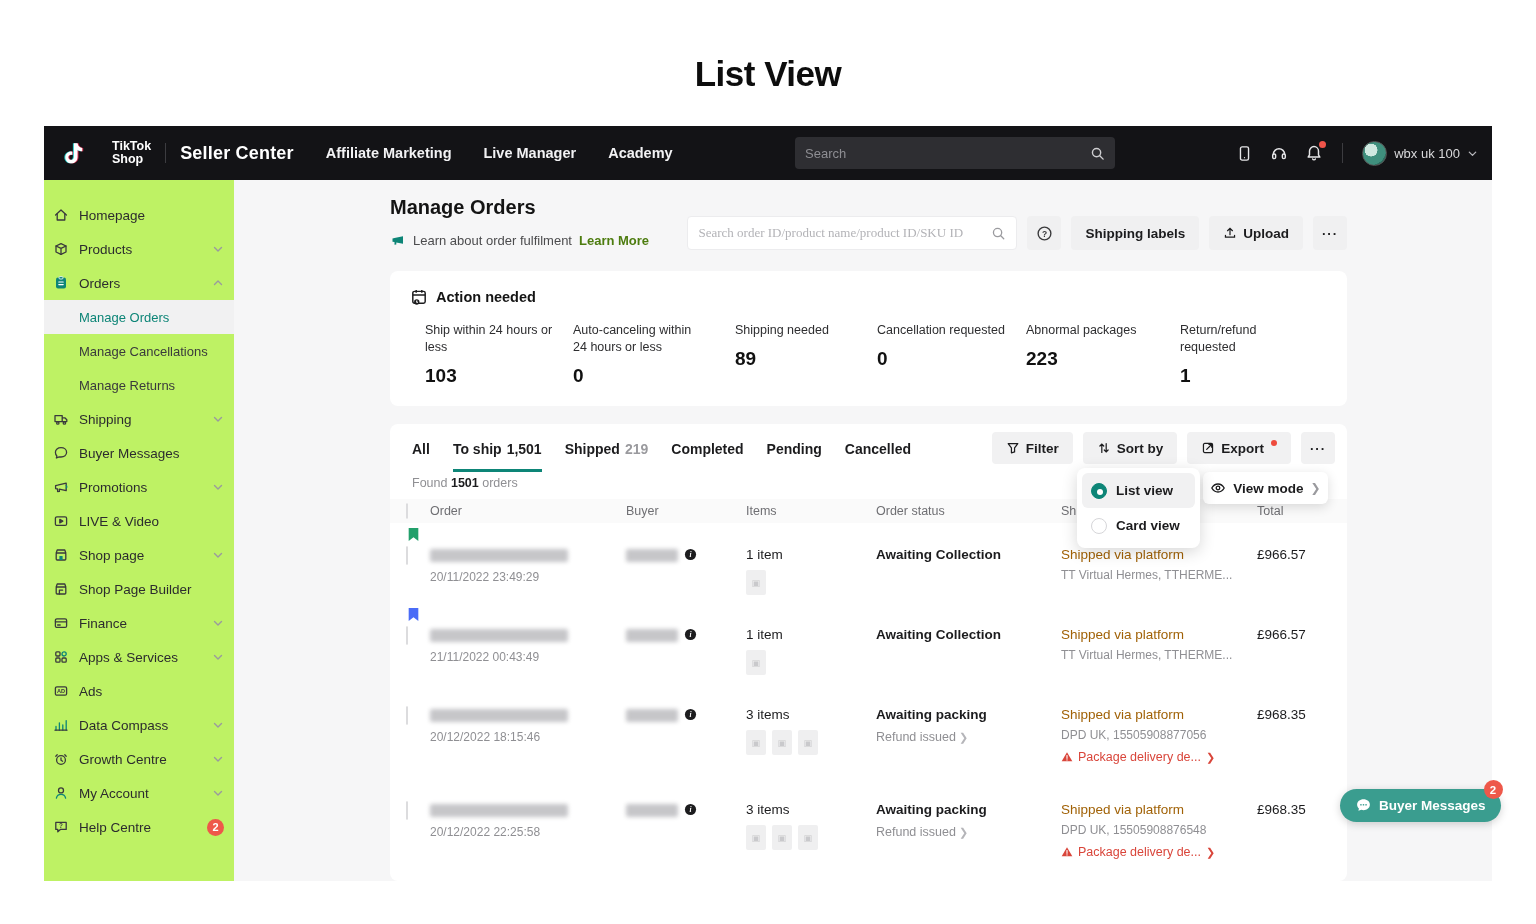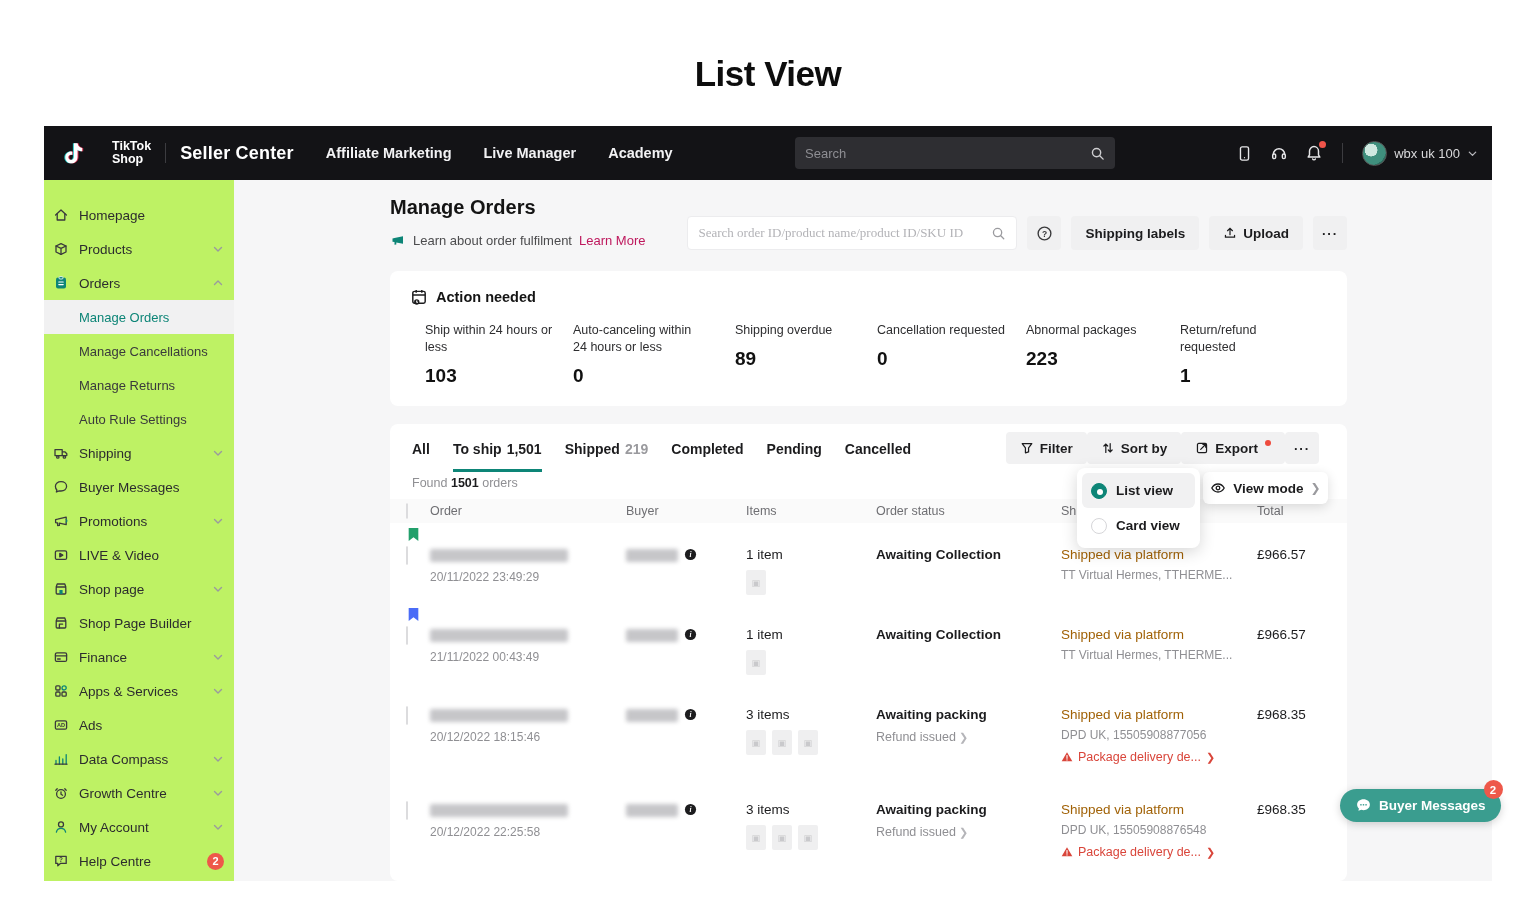--- a/index.html
+++ b/index.html
@@ -50,21 +50,21 @@
   .sb-item.sub .sb-label { font-weight:400; color:#3a3a3c; font-size:13px; }
   .sb-item.active { background:#f1f1f2; }
   .sb-item.active .sb-label { color:#0d8577; font-weight:500; }
   .sb-badge { min-width:17px; height:17px; background:#ee584a; color:#fff; border-radius:9px;
     font-size:11px; font-weight:700; display:flex; align-items:center; justify-content:center; margin-left:8px; flex:0 0 auto; }
 
   
   .page-head { position:relative; height:91px; }
   .mo-title { position:absolute; left:0; top:16px; font-size:20px; font-weight:700; color:#141414; }
   .mo-banner { position:absolute; left:0; top:52px; display:flex; align-items:center; gap:7px; font-size:13px; color:#4c4c4e; }
-  .mo-banner b { color:#be185d; font-weight:400; cursor:pointer; }
+  .mo-banner b { color:#4d7c0f; font-weight:700; cursor:pointer; }
   .head-actions { position:absolute; right:0; top:36px; display:flex; align-items:center; gap:10px; }
   .search-box { width:330px; height:34px; background:#fff; border:1px solid #ececee; border-radius:4px;
     display:flex; align-items:center; padding:0 10px; }
   .search-box input { flex:1; border:none; outline:none; font-size:13px; color:#333; font-family:Liberation Serif, serif; }
   .search-box input::placeholder { color:#b3b3b7; }
   .btn { height:34px; background:#f0f0f1; border:none; border-radius:4px; padding:0 14px; font-size:13.5px;
     font-weight:600; color:#1c1c1e; font-family:inherit; display:flex; align-items:center; gap:6px; cursor:pointer; }
   .btn.sq { width:34px; padding:0; justify-content:center; }
   .dots { letter-spacing:1px; font-weight:700; color:#1c1c1e; font-size:13px; }
 
@@ -79,21 +79,21 @@
   .stat:nth-child(4){width:149px} .stat:nth-child(5){width:154px}
 
   .orders-card { margin-top:18px; height:457px; position:relative; overflow:hidden; }
 
   
   .tabs { display:flex; gap:23px; padding:17px 0 0 22px; }
   .tab { font-size:14px; font-weight:700; color:#1c1c1e; padding-bottom:12px; cursor:pointer; display:flex; gap:5px; }
   .tab.active { border-bottom:3px solid #0d8577; }
   .tab-count { color:#9a9a9e; font-weight:600; }
   .tab-count.dark { color:#1c1c1e; font-weight:700; }
-  .orders-toolbar { position:absolute; top:8px; right:28px; display:flex; }
+  .orders-toolbar { position:absolute; top:8px; right:12px; display:flex; gap:10px; }
   .orders-toolbar .btn { background:#f1f1f2; height:32px; font-size:13.5px; }
   .export-dot { width:6px; height:6px; background:#ee4b3d; border-radius:50%; margin:-10px 0 0 1px; }
   .found { padding:4px 0 0 22px; font-size:12.5px; color:#8f8f93; }
   .found b { color:#1c1c1e; font-weight:700; }
 
   
   .thead { margin-top:9px; height:24px; background:#fafafa; display:flex; align-items:center; padding-left:16px;
     font-size:12.5px; color:#6f6f73; }
   .col-sel { width:24px; flex-shrink:0; }
   .col-order { width:196px; flex-shrink:0; }
@@ -252,23 +252,20 @@
         </div>
         <div class="sb-item sub active">
           <span class="sb-label">Manage Orders</span>
         </div>
         <div class="sb-item sub">
           <span class="sb-label">Manage Cancellations</span>
         </div>
         <div class="sb-item sub">
           <span class="sb-label">Manage Returns</span>
         </div>
-        <div class="sb-item sub">
-          <span class="sb-label">Auto Rule Settings</span>
-        </div>
         <div class="sb-item">
           <span class="sb-icon">
             <svg width="16" height="16" viewBox="0 0 16 16" fill="none" stroke="#3a3a3c" stroke-width="1.3" stroke-linecap="round" stroke-linejoin="round">
               <path d="M2 4.6h7.2v6H2zM9.2 6.8h2.6l2 2v1.8h-4.6z"></path>
               <circle cx="4.8" cy="12" r="1.2"></circle>
               <circle cx="11.4" cy="12" r="1.2"></circle>
             </svg>
           </span>
           <span class="sb-label">Shipping</span>
           <span class="sb-chevron">
@@ -478,21 +475,21 @@
           <div class="stats" id="stats">
               <div class="stat">
                 <div class="stat-label">Ship within 24 hours or less</div>
                  <div class="stat-value">103</div>
               </div>
               <div class="stat">
                 <div class="stat-label">Auto-canceling within 24 hours or less</div>
                  <div class="stat-value">0</div>
               </div>
               <div class="stat">
-                <div class="stat-label">Shipping overdue</div>
+                <div class="stat-label">Shipping needed</div>
                  <div class="stat-value">89</div>
               </div>
               <div class="stat">
                 <div class="stat-label">Cancellation requested</div>
                  <div class="stat-value">0</div>
               </div>
               <div class="stat">
                 <div class="stat-label">Abnormal packages</div>
                  <div class="stat-value">223</div>
               </div>

